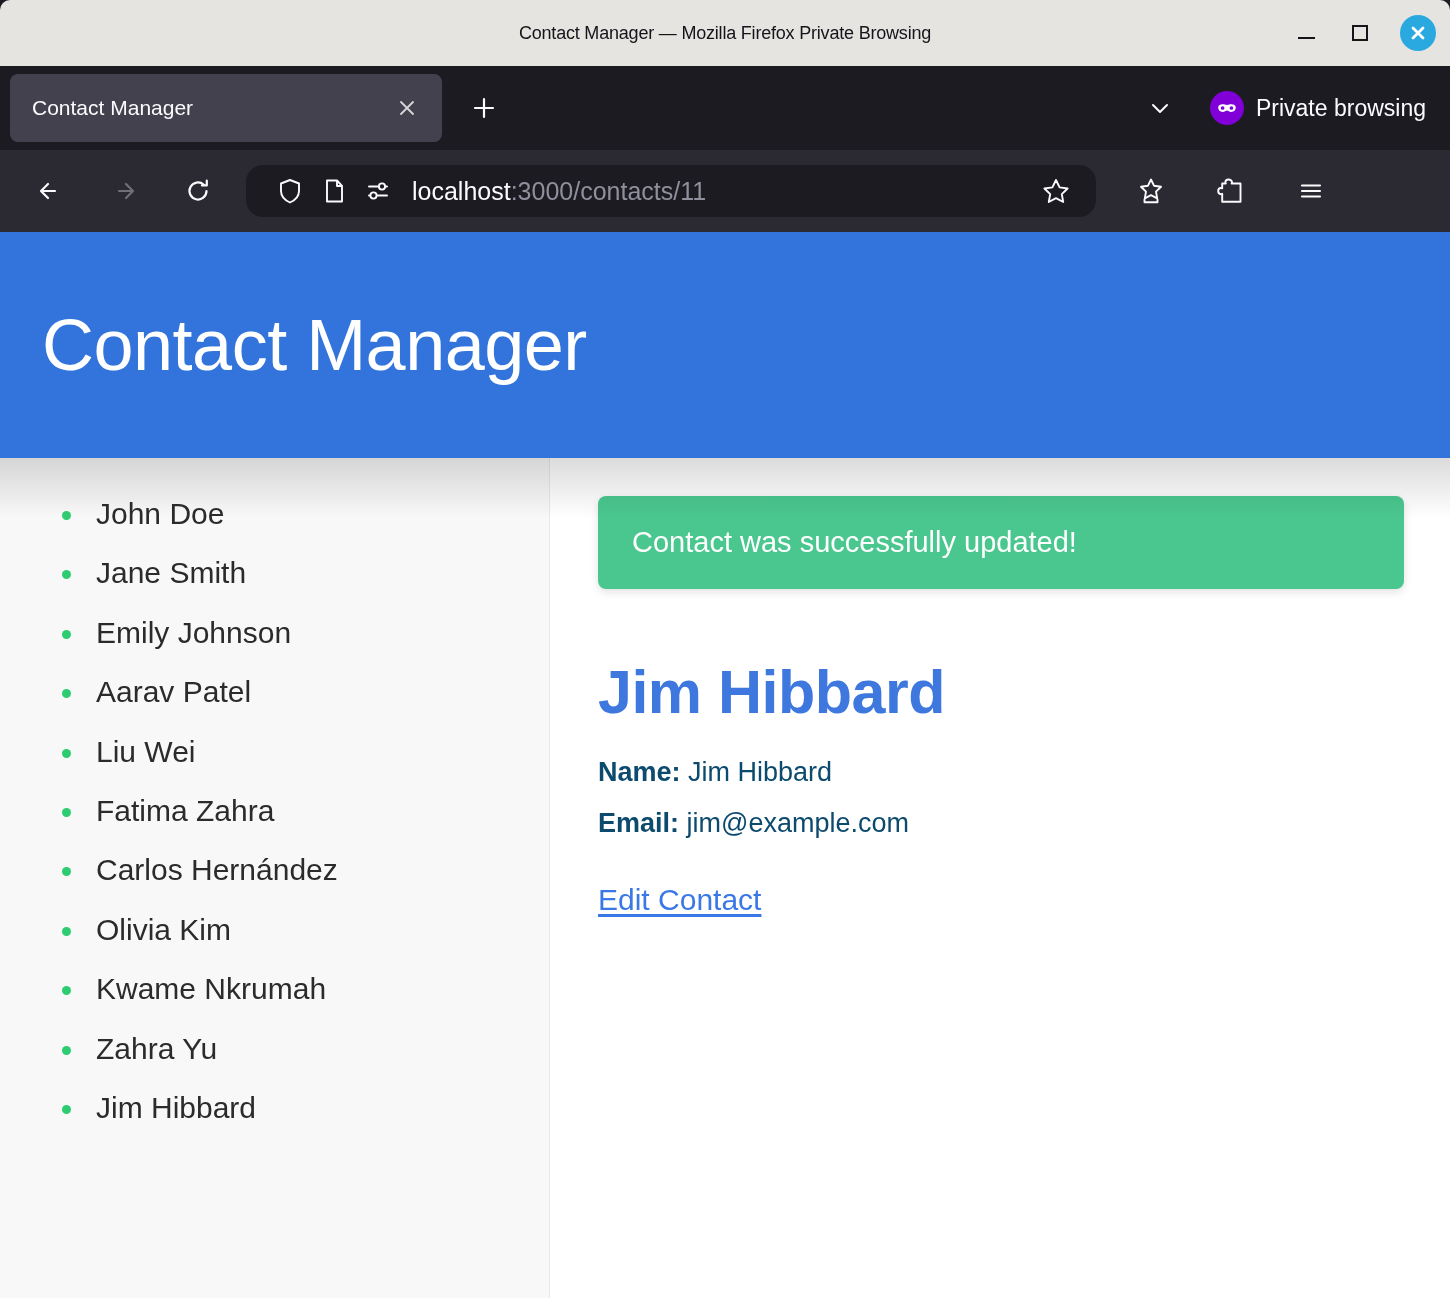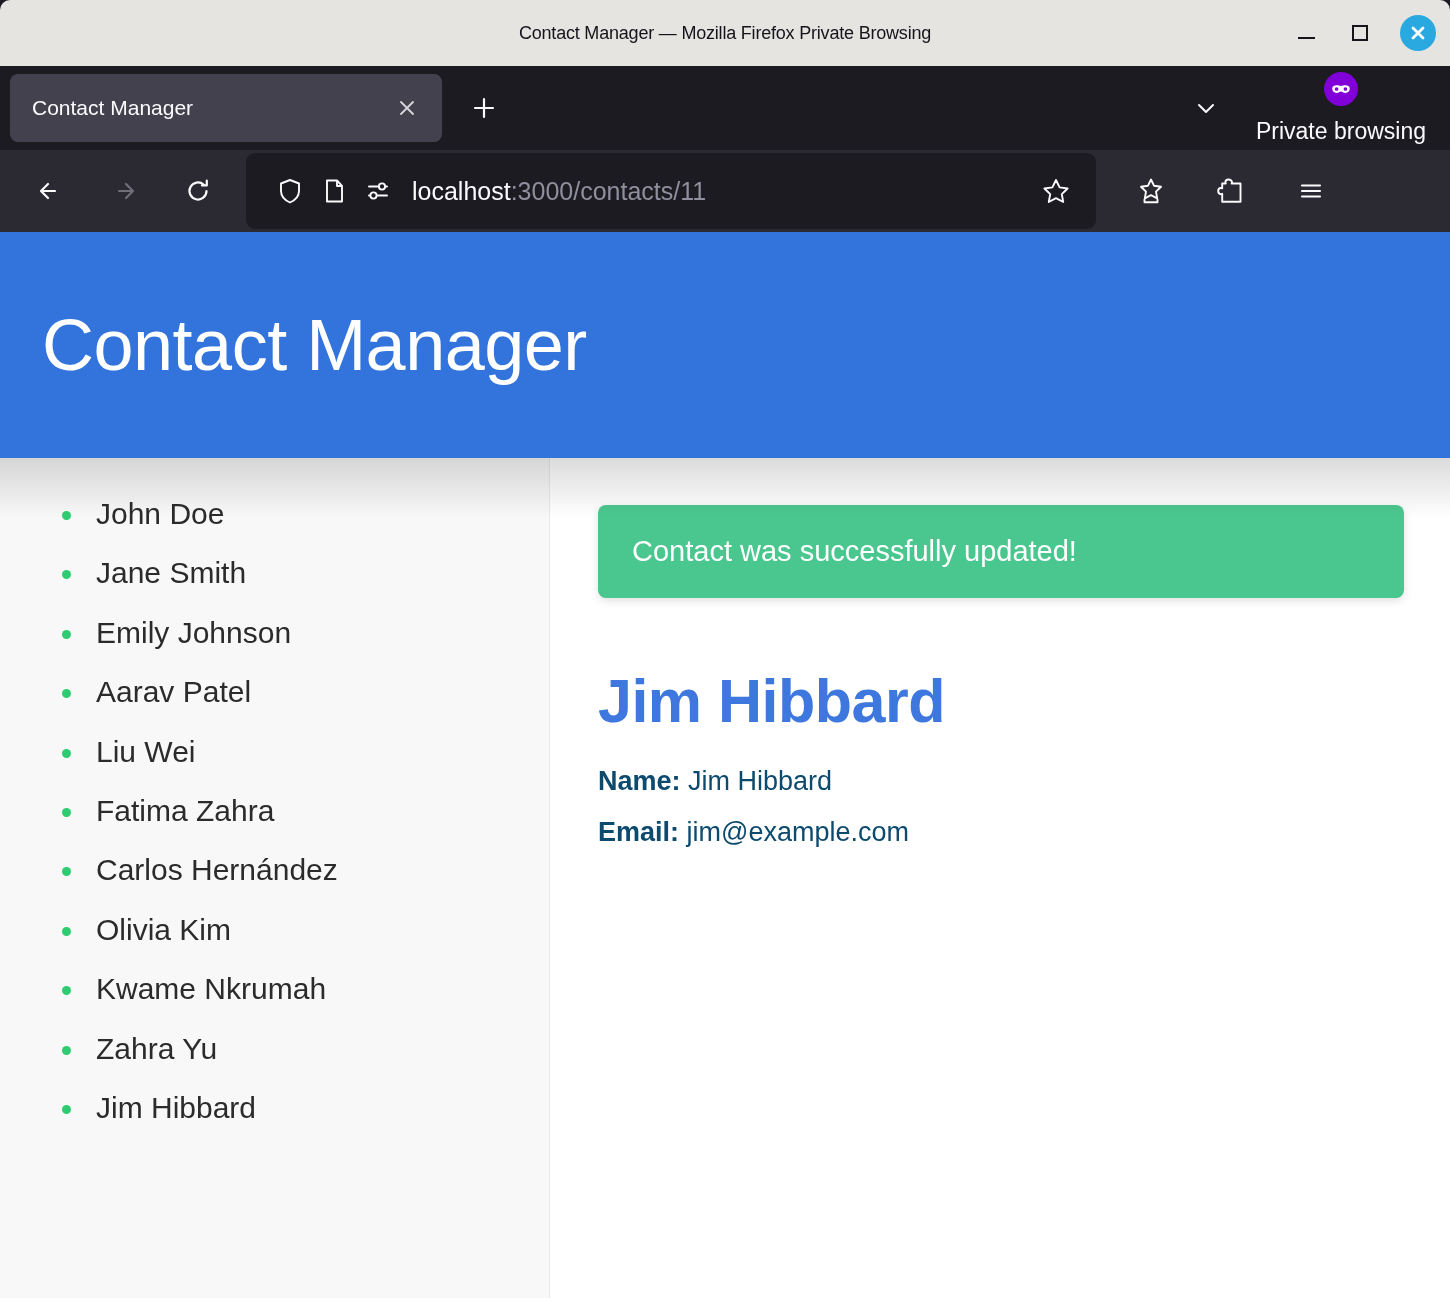--- a/index.html
+++ b/index.html
@@ -111,21 +111,20 @@
     gap: 28px;
   }
   .chevron-btn {
     width: 44px; height: 44px;
     display: flex; align-items: center; justify-content: center;
   }
   .pb-indicator {
     display: flex;
     align-items: center;
     gap: 12px;
-    flex-direction: column;
   }
   .pb-mask {
     width: 34px; height: 34px; border-radius: 50%;
     background: #8000d7;
     display: flex; align-items: center; justify-content: center;
   }
   .pb-label {
     color: #fbfbfe;
     font-size: 23px;
   }
@@ -145,23 +144,23 @@
     display: flex; align-items: center; justify-content: center;
     border-radius: 6px;
     flex: 0 0 auto;
   }
   .nav-btn.back { margin-right: 18px; }
   .nav-btn.fwd  { margin-right: 18px; }
   .nav-btn.reload { margin-right: 20px; }
 
   .urlbar {
     flex: 1;
-    height: 76px;
+    height: 52px;
     background: #1c1b22;
-    border-radius: 9px;
+    border-radius: 17px;
     display: flex;
     align-items: center;
     padding: 0 16px 0 22px;
     gap: 0;
     max-width: 850px;
   }
   .url-icon {
     width: 44px; height: 44px;
     display: flex; align-items: center; justify-content: center;
     flex: 0 0 auto;
@@ -271,21 +270,20 @@
     cursor: pointer;
   }
 
   
   .main {
     flex: 1;
     padding: 38px 46px 0 48px;
     background: #ffffff;
     position: relative;
     z-index: 1;
-    margin-top: 9px;
   }
   .flash {
     background: #4ac78e;
     color: #ffffff;
     border-radius: 8px;
     font-size: 29px;
     padding: 30px 34px;
     box-shadow: 0 3px 8px rgba(0,0,0,0.12);
     max-width: 806px;
   }
@@ -459,17 +457,20 @@
 
         <p class="field">
           <b>Name:</b>
           <span>Jim Hibbard</span>
         </p>
         <p class="field">
           <b>Email:</b>
           <span>jim@example.com</span>
         </p>
 
+        <div class="edit-wrap">
+          <a class="link">Edit Contact</a>
+        </div>
       </div>
     </div>
   </div>
 
 </div>
 
 </body></html>

